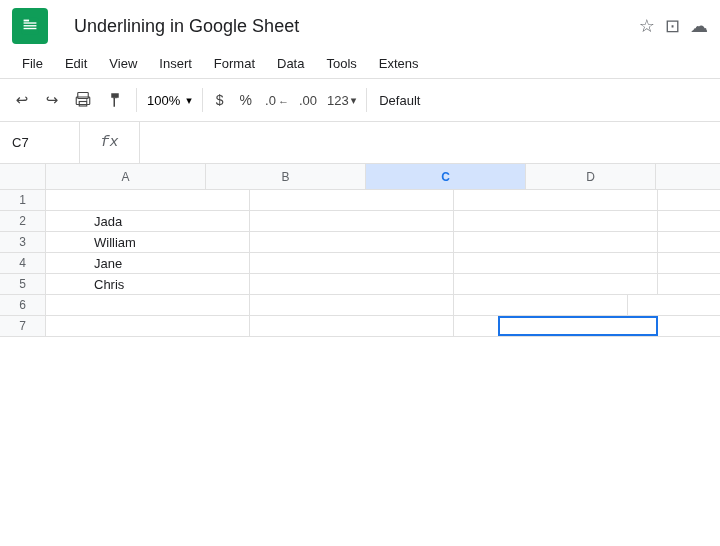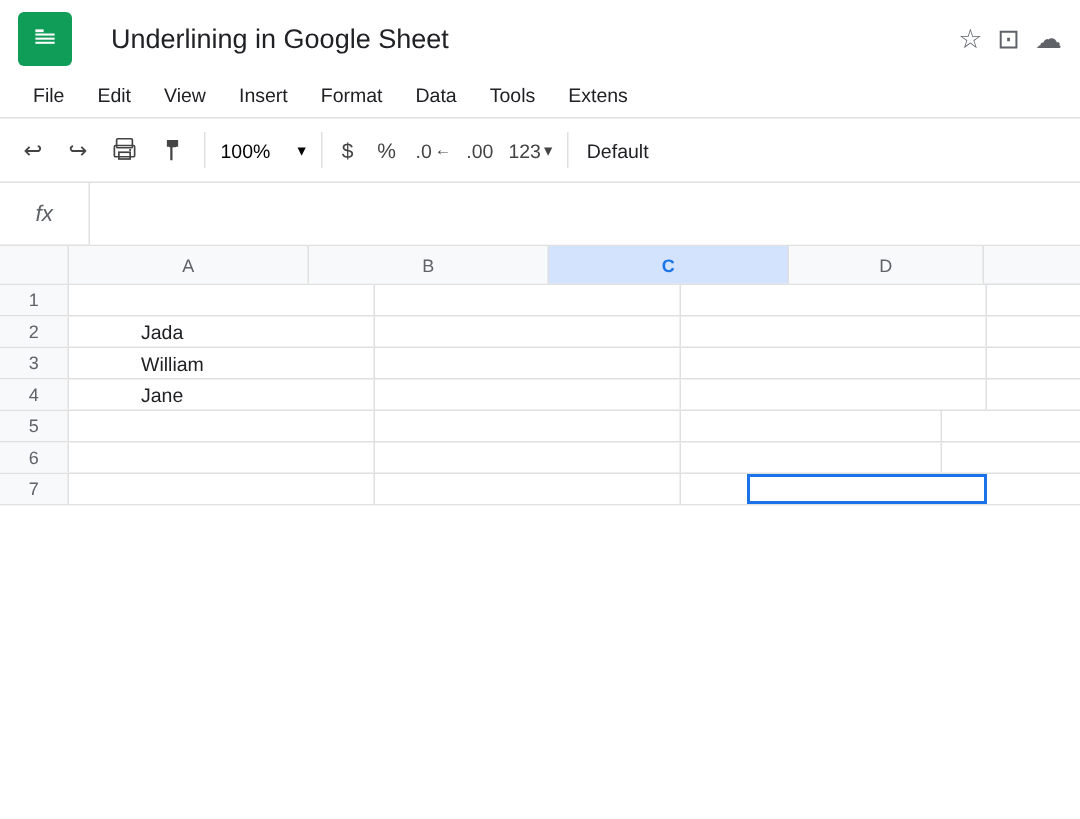--- a/index.html
+++ b/index.html
@@ -88,21 +88,21 @@
     }
     .zoom-selector {
       display: flex;
       align-items: center;
       border: none;
       background: transparent;
       font-size: 13px;
       cursor: pointer;
       padding: 2px 4px;
       border-radius: 3px;
-      gap: 18px;
+      gap: 6px;
     }
     .format-btn {
       padding: 3px 7px;
       font-size: 14px;
       cursor: pointer;
       border-radius: 3px;
       color: #444;
       font-weight: 500;
     }
     .format-num {
@@ -143,20 +143,21 @@
     .formula-icon-area {
       width: 60px;
       display: flex;
       align-items: center;
       justify-content: center;
       border-right: 1px solid #e0e0e0;
       height: 100%;
       color: #5f6368;
       font-style: italic;
       font-size: 15px;
+      font-family: Liberation Mono, monospace;
     }
     .formula-input {
       flex: 1;
       padding: 0 8px;
       font-size: 13px;
       color: #202124;
       height: 100%;
       border: none;
       outline: none;
     }
@@ -308,20 +309,21 @@
   </div>
   <div class="format-num">
     <span>123</span>
     <span style="font-size:11px;">▾</span>
   </div>
   <div class="toolbar-divider"></div>
   <div class="default-font">Default</div>
 </div>
 
 <div class="formula-bar">
+  <div class="cell-reference">C7</div>
   <div class="formula-icon-area">
     <span style="color:#5f6368; font-style:italic;">fx</span>
   </div>
   <input class="formula-input" type="text" value="" style="">
 </div>
 
 <div class="grid-container">
 
   <div class="grid-header-row">
     <div class="row-header-cell"></div>
@@ -366,20 +368,21 @@
   <div class="grid-row">
     <div class="row-num-cell">4</div>
     <div class="grid-cell col-a">Jane</div>
     <div class="grid-cell col-b"></div>
     <div class="grid-cell col-c"></div>
     <div class="grid-cell col-d"></div>
   </div>
 
   <div class="grid-row">
     <div class="row-num-cell">5</div>
+    <div class="grid-cell col-a">Chris</div>
     <div class="grid-cell col-b"></div>
     <div class="grid-cell col-c"></div>
     <div class="grid-cell col-d"></div>
   </div>
 
   <div class="grid-row row-6">
     <div class="row-num-cell">6</div>
     <div class="grid-cell col-b"></div>
     <div class="grid-cell col-c"></div>
     <div class="grid-cell col-d"></div>

